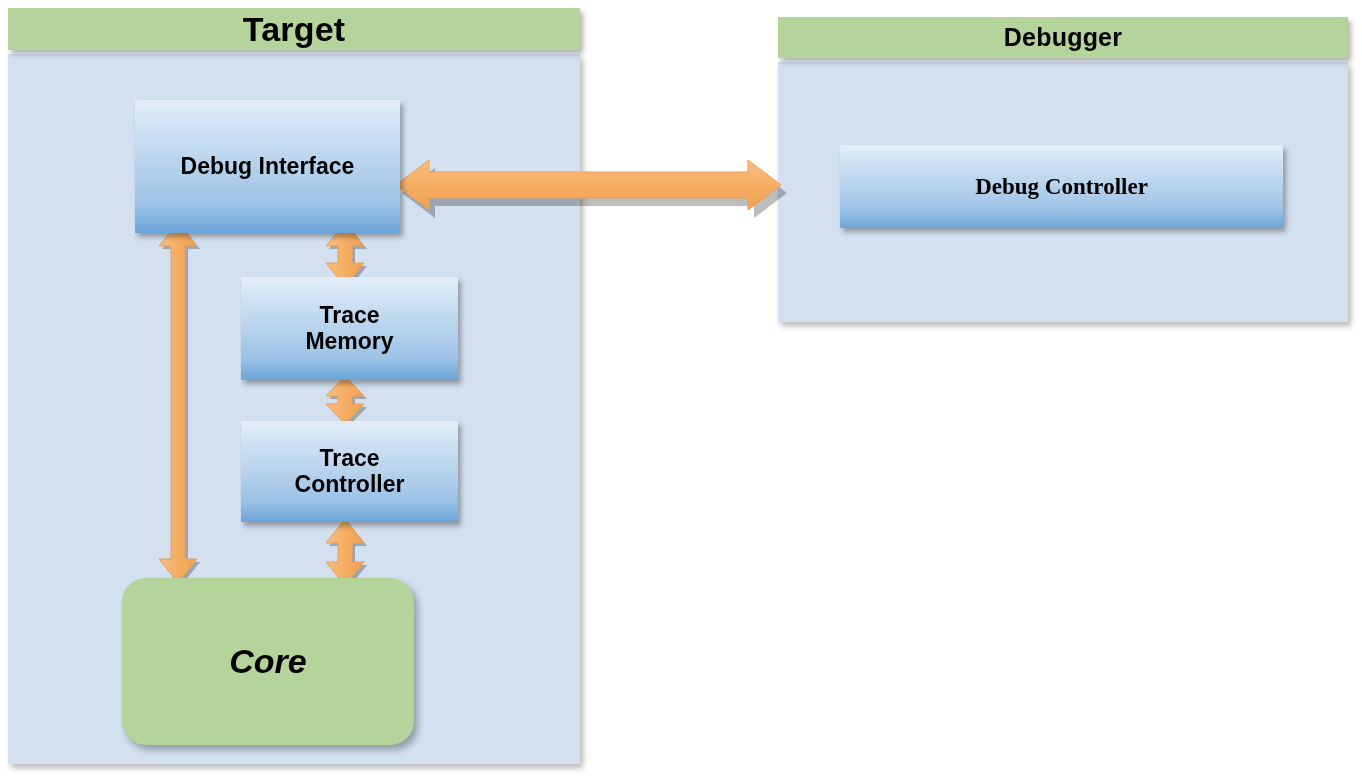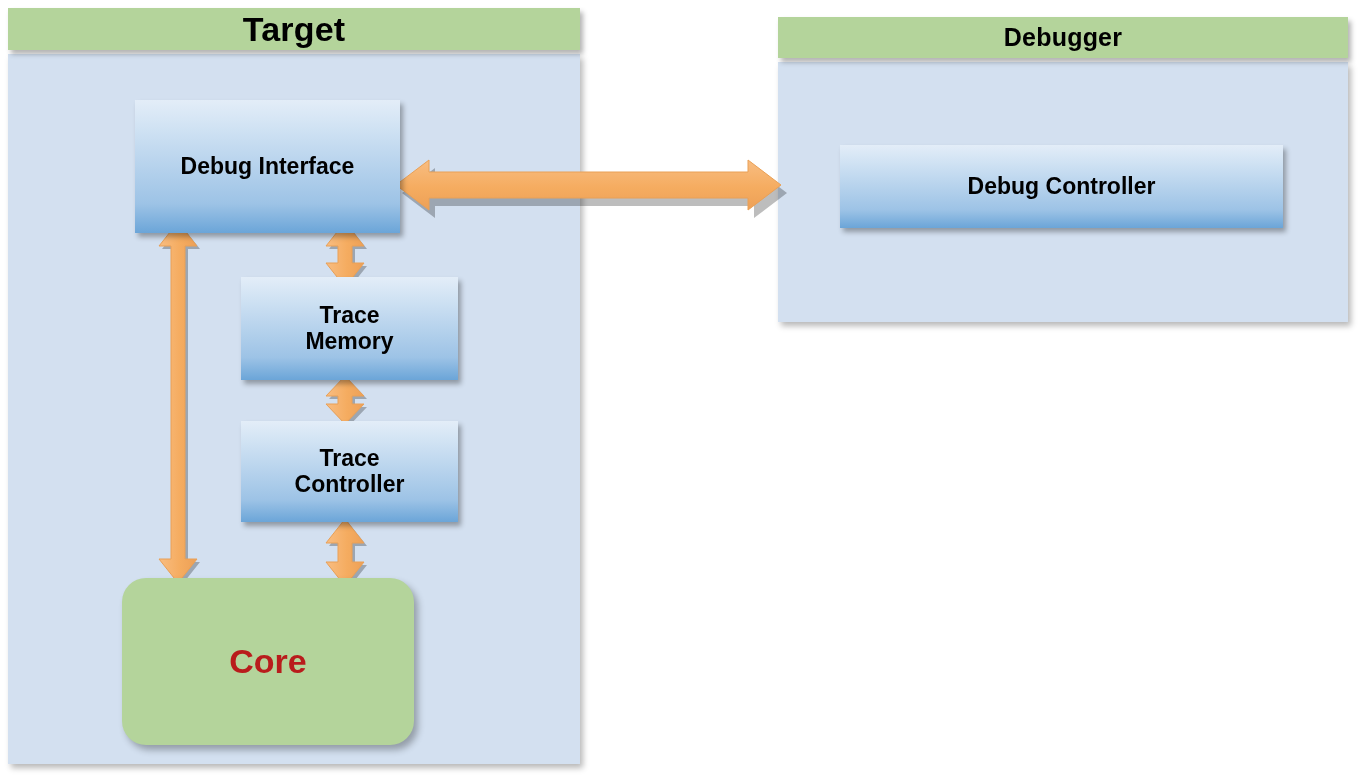--- a/index.html
+++ b/index.html
@@ -77,21 +77,22 @@
     background: #b4d49b;
     border-radius: 24px;
     box-shadow: 4px 5px 7px rgba(0,0,0,0.30);
     display: flex;
     align-items: center;
     justify-content: center;
     z-index: 5;
   }
   .core-node .node-label {
     font-weight: bold;
-    color: #b91c1c;
+    color: #000000;
+    font-style: italic;
   }
 
   
   .arrow {
     position: absolute;
     z-index: 4;
   }
   .arrow svg { display: block; overflow: visible; }
 </style>
 </head>
@@ -124,21 +125,21 @@
 
   <div class="node" style="left:241px; top:421px; width:217px; height:101px;">
     <span class="node-label" style="font-size:23px;">Trace
 Controller</span>
   </div>
 
   <div class="core-node" style="left:122px; top:578px; width:292px; height:167px;">
     <span class="node-label" style="font-size:34px;">Core</span>
   </div>
 
-  <div class="node" style="left:840px; top:145px; width:443px; height:83px;">
+  <div class="node" style="left:840px; top:145px; width:443px; height:83px;font-family:Liberation Serif, serif;">
     <span class="node-label" style="font-size:23px;">Debug Controller</span>
   </div>
 
   <div class="arrow" style="left:396px; top:150px; width:388px; height:70px;">
     <svg width="388" height="70" viewBox="0 0 388 70">
       <defs>
         <linearGradient id="gradH" x1="0" y1="0" x2="0" y2="1">
           <stop offset="0%" stop-color="#f8bd82"></stop>
           <stop offset="55%" stop-color="#f5ac60"></stop>
           <stop offset="100%" stop-color="#eda057"></stop>

